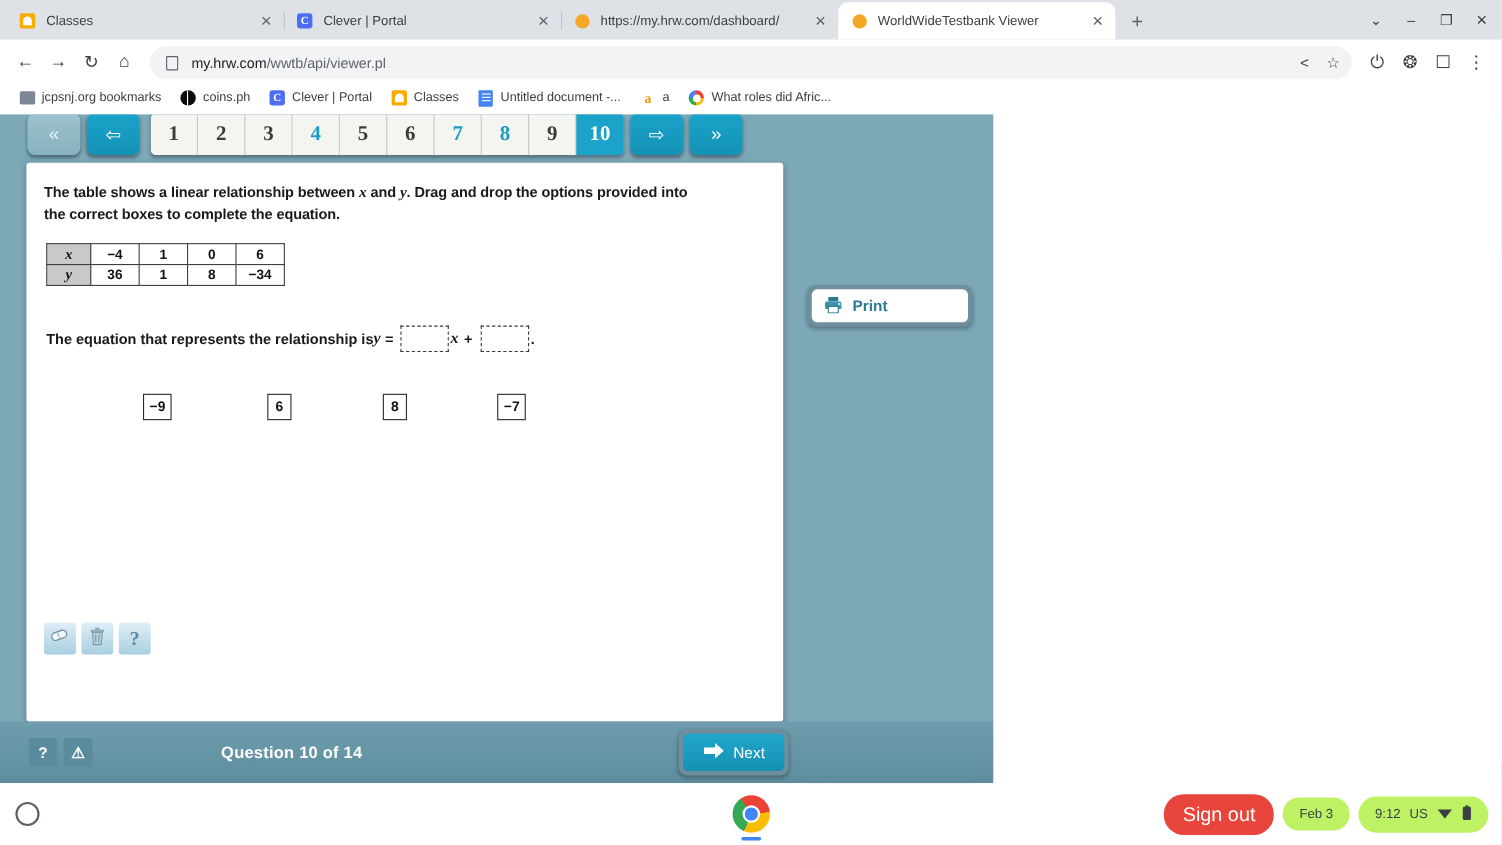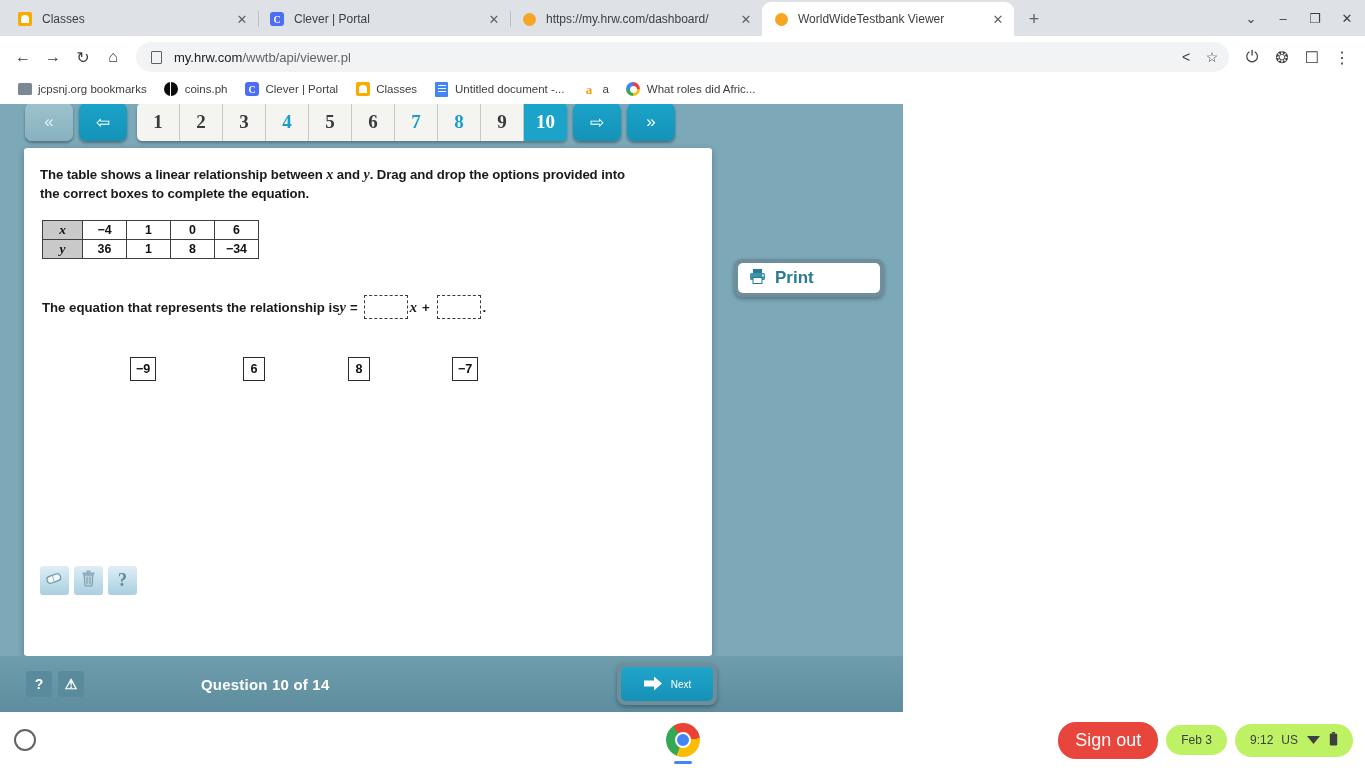--- a/index.html
+++ b/index.html
@@ -175,21 +175,21 @@
 
   
   .printbtn-wrap {
     position:absolute; left:734px; top:155px; width:150px; height:38px;
     background:#6e8e9b; border-radius:8px; padding:4px;
     box-shadow:0 2px 4px rgba(0,0,0,.3);
   }
   .printbtn {
     width:100%; height:100%; background:#fff; border-radius:5px;
     display:flex; align-items:center; padding-left:11px; gap:9px;
-    font-size:17px; font-weight:bold; color:#2b7a94;
+    font-size:14px; font-weight:bold; color:#2b7a94;
   }
   .orange-wrap {
     position:absolute; left:734px; top:581px; width:150px; height:72px;
     background:#6e8e9b; border-radius:8px; padding:4px;
     display:flex; flex-direction:column; gap:3px;
     box-shadow:0 2px 4px rgba(0,0,0,.3);
   }
   .obtn {
     flex:1; background:linear-gradient(#f7a029,#f09216); border-radius:4px;
     display:flex; align-items:center; padding-left:9px; gap:9px;
@@ -213,21 +213,21 @@
     letter-spacing:.2px;
   }
   .nextwrap {
     position:absolute; left:617px; width:100px; height:42px;
     background:#6e8e9b; border-radius:8px; padding:4px;
     box-shadow:0 2px 4px rgba(0,0,0,.3);
   }
   .nextbtn {
     width:100%; height:100%; background:linear-gradient(#20a5cb,#1691b6);
     border-radius:5px; display:flex; align-items:center; justify-content:center;
-    gap:8px; color:#fff; font-size:10px;
+    gap:8px; color:#fff; font-size:14px;
   }
 
   
   .shelf {
     position:absolute; left:0; bottom:0; width:1365px; height:56px;
     background:#fff; display:flex; align-items:center;
   }
   .launcher {
     width:22px; height:22px; border:2.2px solid #5f6368; border-radius:50%;
     margin-left:14px;

